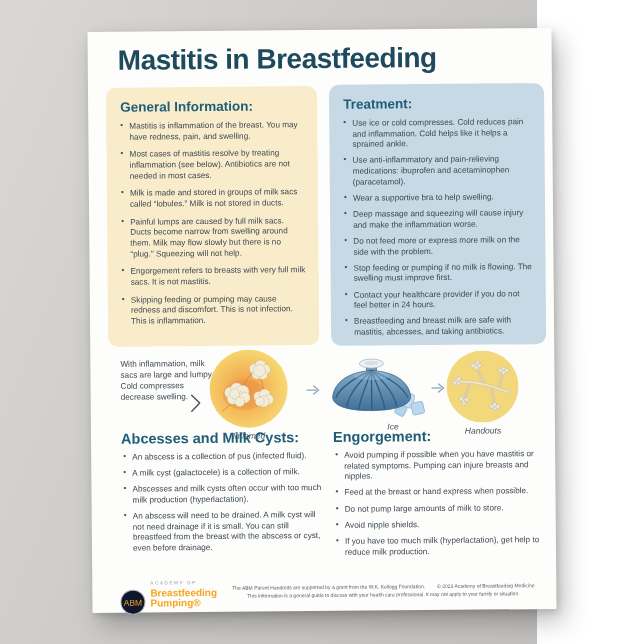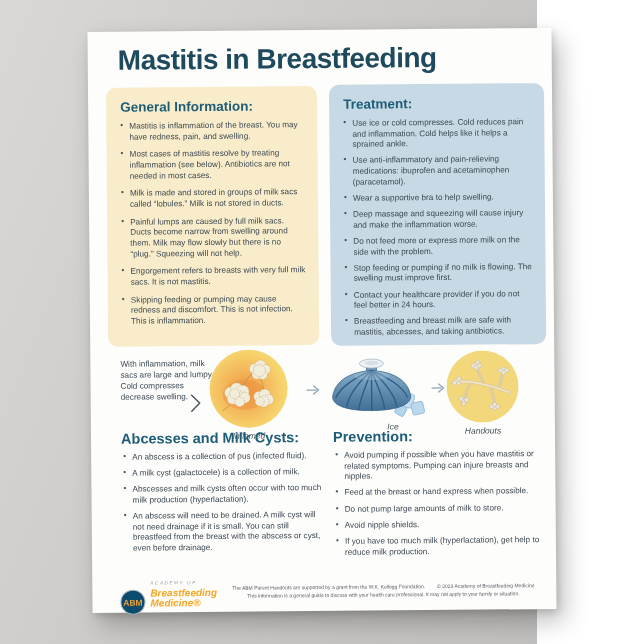--- a/index.html
+++ b/index.html
@@ -62,24 +62,24 @@
   .heading-abscess{left:30px;top:399px;}
   .heading-prevention{left:242px;top:399px;}
   .list-abscess{position:absolute;left:30px;top:421px;width:202px;}
   .list-prevention{position:absolute;left:242px;top:421px;width:212px;}
   .list-abscess li,.list-prevention li{margin-bottom:6px;}
 
   .footer-logo{position:absolute;left:28px;top:545px;display:flex;align-items:center;}
   .logo-circle{
     width:25px;height:25px;border:1.2px solid #a9b4bc;border-radius:50%;
     display:flex;align-items:center;justify-content:center;
-    font-size:8.5px;font-weight:bold;color:#ee9f35;letter-spacing:0;
-    background:#0c4a6e;box-sizing:border-box;margin-top:13px;
-  }
-  .logo-text{margin-left:5px;line-height:1;font-style:italic;}
+    font-size:8.5px;font-weight:normal;color:#ee9f35;letter-spacing:0;
+    background:#0f172a;box-sizing:border-box;margin-top:13px;
+  }
+  .logo-text{margin-left:5px;line-height:1;}
   .logo-academy{font-size:4.6px;letter-spacing:1.6px;color:#98a0a7;margin-bottom:1.5px;}
   .logo-bf{font-size:10px;font-weight:bold;color:#f5a623;line-height:1.05;}
   .fineprint{
     position:absolute;left:126px;top:553px;width:330px;
     font-size:5px;color:#5a6066;text-align:center;line-height:1.6;
   }
   .fineprint .gap{display:inline-block;width:12px;}
 </style>
 </head>
 <body>
@@ -269,35 +269,35 @@
     <div class="illus-label label-healthy">Handouts</div>
 
     <div class="section-heading heading-abscess">Abcesses and Milk Cysts:</div>
     <ul class="bullets list-abscess">
       <li>An abscess is a collection of pus (infected fluid).</li>
       <li>A milk cyst (galactocele) is a collection of milk.</li>
       <li>Abscesses and milk cysts often occur with too much milk production (hyperlactation).</li>
       <li>An abscess will need to be drained. A milk cyst will not need drainage if it is small. You can still breastfeed from the breast with the abscess or cyst, even before drainage.</li>
     </ul>
 
-    <div class="section-heading heading-prevention">Prevention:</div>
+    <div class="section-heading heading-prevention">Engorgement:</div>
     <ul class="bullets list-prevention">
       <li>Avoid pumping if possible when you have mastitis or related symptoms. Pumping can injure breasts and nipples.</li>
       <li>Feed at the breast or hand express when possible.</li>
       <li>Do not pump large amounts of milk to store.</li>
       <li>Avoid nipple shields.</li>
       <li>If you have too much milk (hyperlactation), get help to reduce milk production.</li>
     </ul>
 
     <div class="footer-logo">
       <div class="logo-circle">ABM</div>
       <div class="logo-text">
         <div class="logo-academy">ACADEMY OF</div>
         <div class="logo-bf">Breastfeeding</div>
-        <div class="logo-bf">Medicine®</div>
+        <div class="logo-bf">Pumping®</div>
       </div>
     </div>
 
     <div class="fineprint">
       <span>The ABM Parent Handouts are supported by a grant from the W.K. Kellogg Foundation.</span><span class="gap"></span><span>© 2023 Academy of Breastfeeding Medicine</span><br>
       <span>This information is a general guide to discuss with your health care professional. It may not apply to your family or situation.</span>
     </div>
 
   </div>
 </div>

